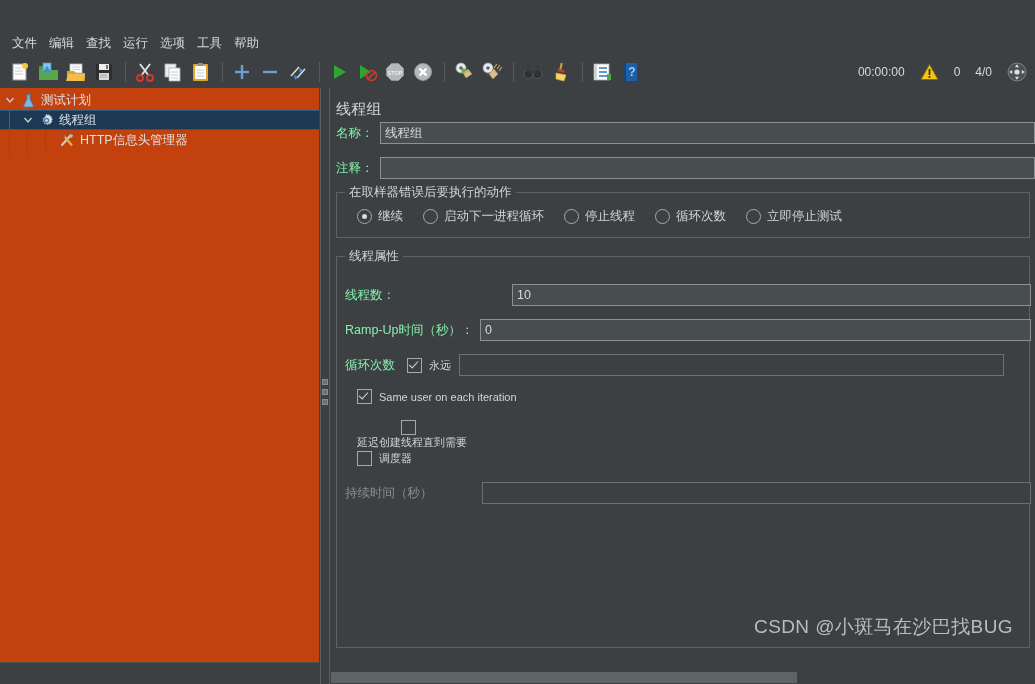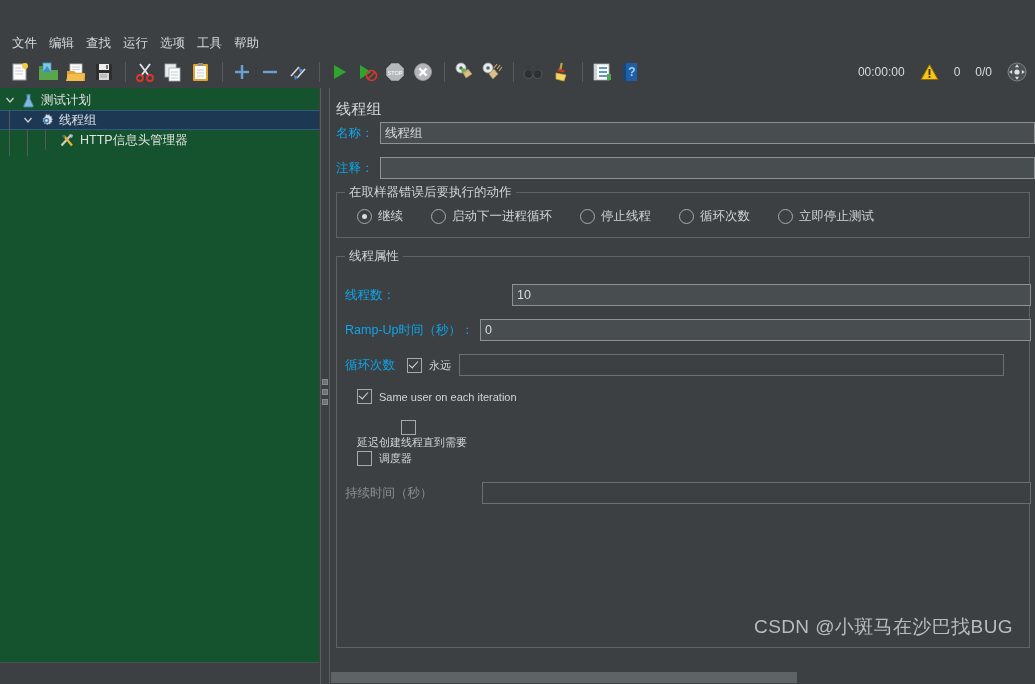--- a/index.html
+++ b/index.html
@@ -111,21 +111,21 @@
   .tb-time {
     font-size: 12px; color: #d8dadc;
     font-family: "Liberation Sans", sans-serif;
   }
   .tb-count { font-size: 12px; color: #d8dadc; }
 
   
   .tree-panel {
     position: absolute; left: 0; top: 88px;
     width: 319px; height: 574px;
-    background: #14532d;
+    background: #c2410c;
     overflow: hidden;
   }
   .tree-row {
     height: 20px;
     display: flex; align-items: center;
     font-size: 12.5px;
     color: #dfe1e3;
     position: relative;
     white-space: nowrap;
   }
@@ -192,21 +192,21 @@
     letter-spacing: 0.3px;
   }
 
   .field-row {
     position: absolute;
     display: flex; align-items: center;
     left: 0;
   }
   .flabel {
     font-size: 12.5px;
-    color: #0ea5e9;
+    color: #86efac;
     text-align: left;
     white-space: nowrap;
   }
   .flabel.dim { color: #8b8f92; }
   .finput {
     background: #484d50;
     border: 1px solid #8d9194;
     height: 22px;
     box-sizing: border-box;
     color: #d9dbdd;
@@ -236,21 +236,21 @@
     padding: 0 4px;
     font-size: 12.5px;
     color: #d2d4d6;
     white-space: nowrap;
   }
 
   
   .radio-row {
     position: absolute;
     display: flex; align-items: flex-start;
-    gap: 16px;
+    gap: 8px;
   }
   .radio-opt {
     display: flex; align-items: center;
     margin-right: 12px;
     font-size: 12.5px;
     color: #d2d4d6;
     white-space: nowrap;
   }
   .radio-mark {
     width: 13px; height: 13px;
@@ -537,21 +537,21 @@
     <div class="tb-right">
       <div class="tb-time">00:00:00</div>
       <div style="display:flex;align-items:center;">
         <svg width="19" height="18" viewBox="0 0 19 18">
           <path d="M9.5 1.5 L18 16.5 L1 16.5 z" fill="#f5c518" stroke="#8a6d00" stroke-width="1"></path>
           <rect x="8.6" y="6" width="1.8" height="6" fill="#3a3000"></rect>
           <rect x="8.6" y="13" width="1.8" height="1.8" fill="#3a3000"></rect>
         </svg>
       </div>
       <div class="tb-count">0</div>
-      <div class="tb-count">0/0</div>
+      <div class="tb-count">4/0</div>
       <div style="display:flex;align-items:center;">
         <svg width="20" height="20" viewBox="0 0 20 20">
           <circle cx="10" cy="10" r="9" fill="#4b5154" stroke="#7d8285" stroke-width="1"></circle>
           <circle cx="10" cy="10" r="2.6" fill="#dfe2e4"></circle>
           <path d="M10 2.2 l2 3 h-4 z" fill="#dfe2e4"></path>
           <path d="M10 17.8 l-2 -3 h4 z" fill="#dfe2e4"></path>
           <path d="M2.2 10 l3 -2 v4 z" fill="#dfe2e4"></path>
           <path d="M17.8 10 l-3 2 v-4 z" fill="#dfe2e4"></path>
         </svg>
       </div>

